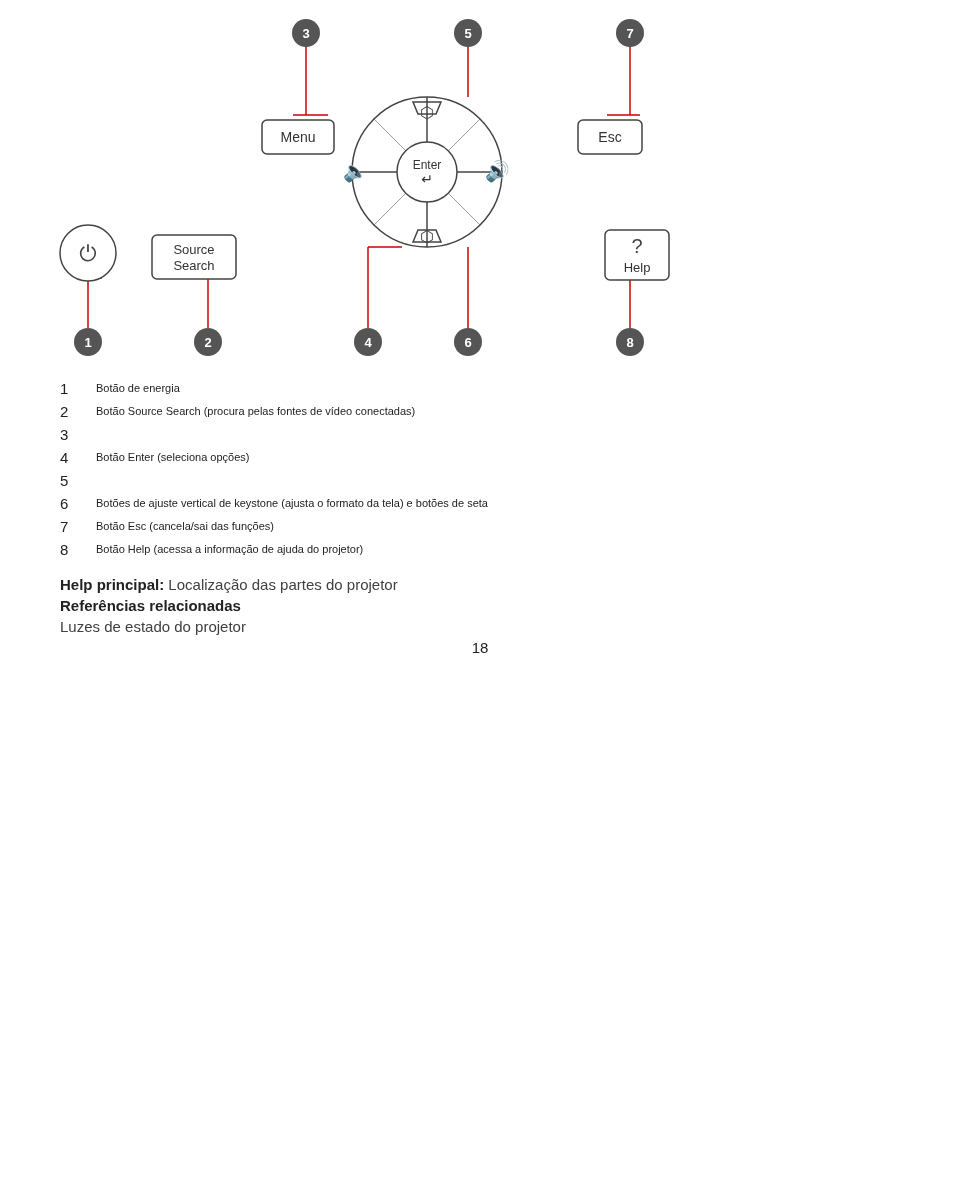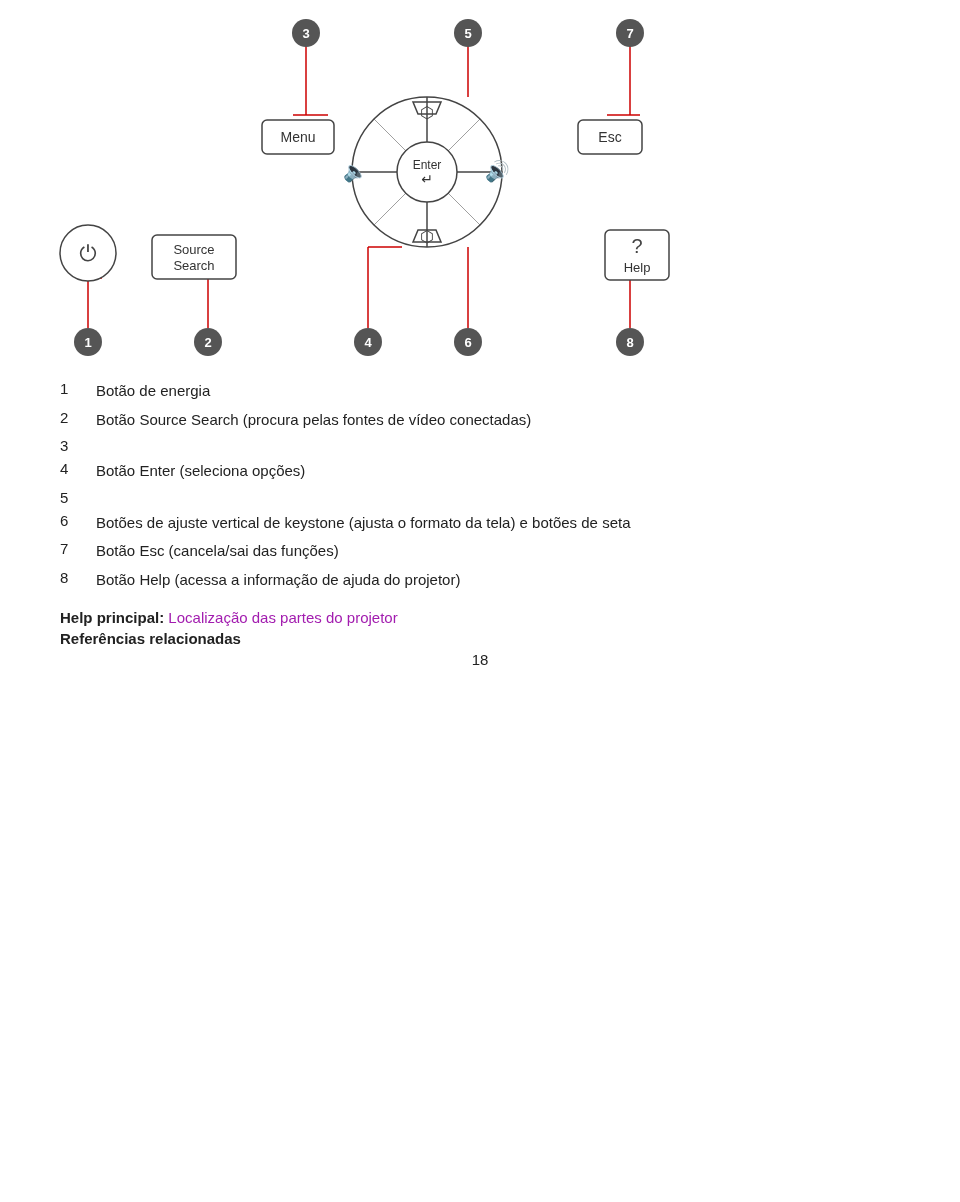--- a/index.html
+++ b/index.html
@@ -30,38 +30,38 @@
       display: flex;
       align-items: flex-start;
       margin-bottom: 6px;
     }
     .desc-num {
       min-width: 36px;
       font-size: 15px;
       color: #222;
     }
     .desc-text {
-      font-size: 15px;
+      font-size: 11px;
       line-height: 1.5;
       text-align: center;
     }
     .desc-text strong {
       font-weight: normal;
     }
 
     
     .footer-section {
       margin: 18px 60px 0 60px;
     }
     .footer-section p {
       font-size: 15px;
       margin-bottom: 4px;
     }
     .link-blue {
-      color: #a21caf;
+      color: #404040;
       text-decoration: none;
     }
 
     
     .diagram-svg {
       position: absolute;
       top: 0; left: 0;
       width: 960px;
       height: 360px;
     }
@@ -197,17 +197,20 @@
 </div>
 
 <div class="footer-section">
   <p>
     <strong>Help principal:</strong>
     <a href="#" class="link-blue">Localização das partes do projetor</a>
   </p>
   <p>
     <strong>Referências relacionadas</strong>
   </p>
+  <p>
+    <a href="#" class="link-blue">Luzes de estado do projetor</a>
+  </p>
 </div>
 
 <div style="text-align:center; padding-bottom: 20px;">
   <span>18</span>
 </div>
 
 </body></html>

